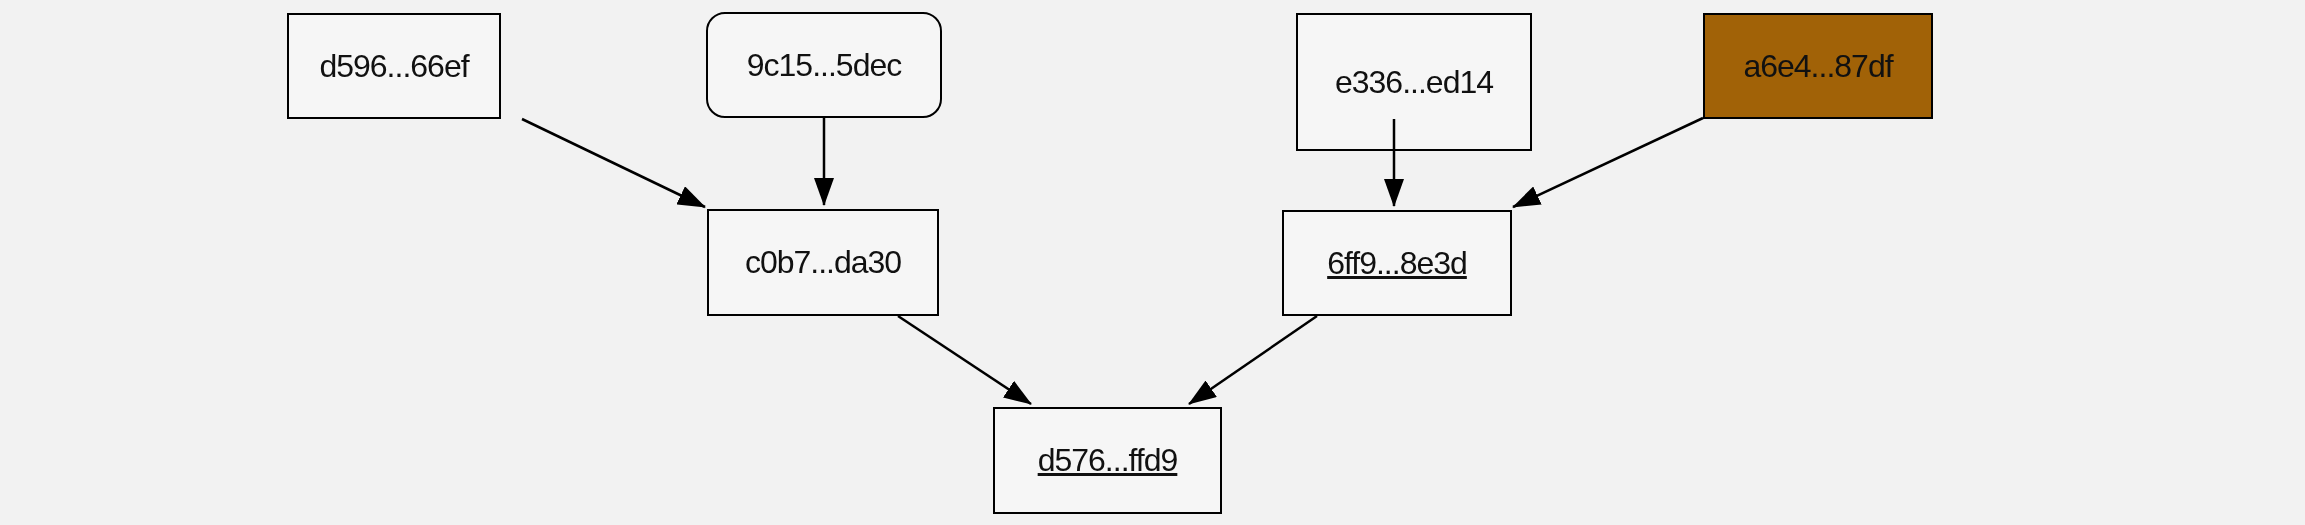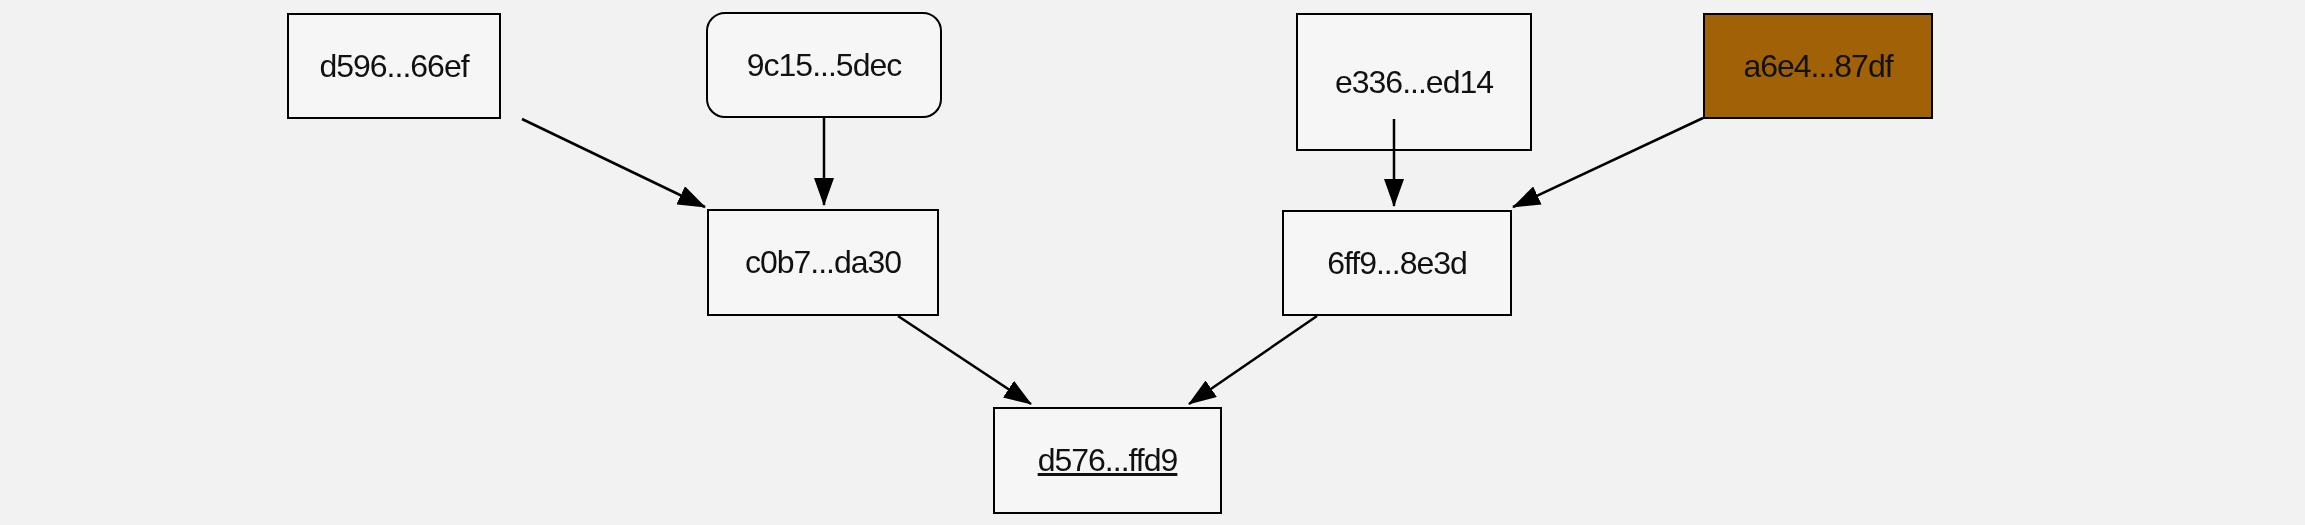--- a/index.html
+++ b/index.html
@@ -46,21 +46,21 @@
     </div>
     <div class="node" style="left: 1276px; top: 13px; width: 236px; height: 138px; background: rgb(246, 246, 246); border-color: rgb(0, 0, 0); color: rgb(17, 17, 17); margin-left: 20px;">
       <span>e336...ed14</span>
     </div>
     <div class="node" style="left: 1703px; top: 13px; width: 230px; height: 106px; background: #a16207; border-color: rgb(0, 0, 0); color: rgb(17, 17, 17);">
       <span>a6e4...87df</span>
     </div>
     <div class="node" style="left: 707px; top: 209px; width: 232px; height: 107px; background: rgb(246, 246, 246); border-color: rgb(0, 0, 0); color: rgb(17, 17, 17);">
       <span>c0b7...da30</span>
     </div>
-    <div class="node" style="left: 1282px; top: 210px; width: 230px; height: 106px; background: rgb(246, 246, 246); border-color: rgb(0, 0, 0); color: rgb(17, 17, 17);">
+    <div class="node" style="left: 1282px; top: 210px; width: 230px; height: 106px; background: rgb(246, 246, 246); border-color: rgb(0, 0, 0); color: rgb(17, 17, 17); text-decoration: underline;">
       <span>6ff9...8e3d</span>
     </div>
     <div class="node" style="left: 993px; top: 407px; width: 229px; height: 107px; background: rgb(246, 246, 246); border-color: rgb(0, 0, 0); color: rgb(17, 17, 17); text-decoration: underline;">
       <span>d576...ffd9</span>
     </div>
     <svg id="edge-layer" class="edges" width="2305" height="525">
     <defs>
       <marker id="arrowhead" markerUnits="userSpaceOnUse" markerWidth="28" markerHeight="20" refX="27" refY="10" orient="auto">
         <path id="arrowhead-path" d="M0,0 L28,10 L0,20 Z" fill="#000000"></path>
       </marker>

